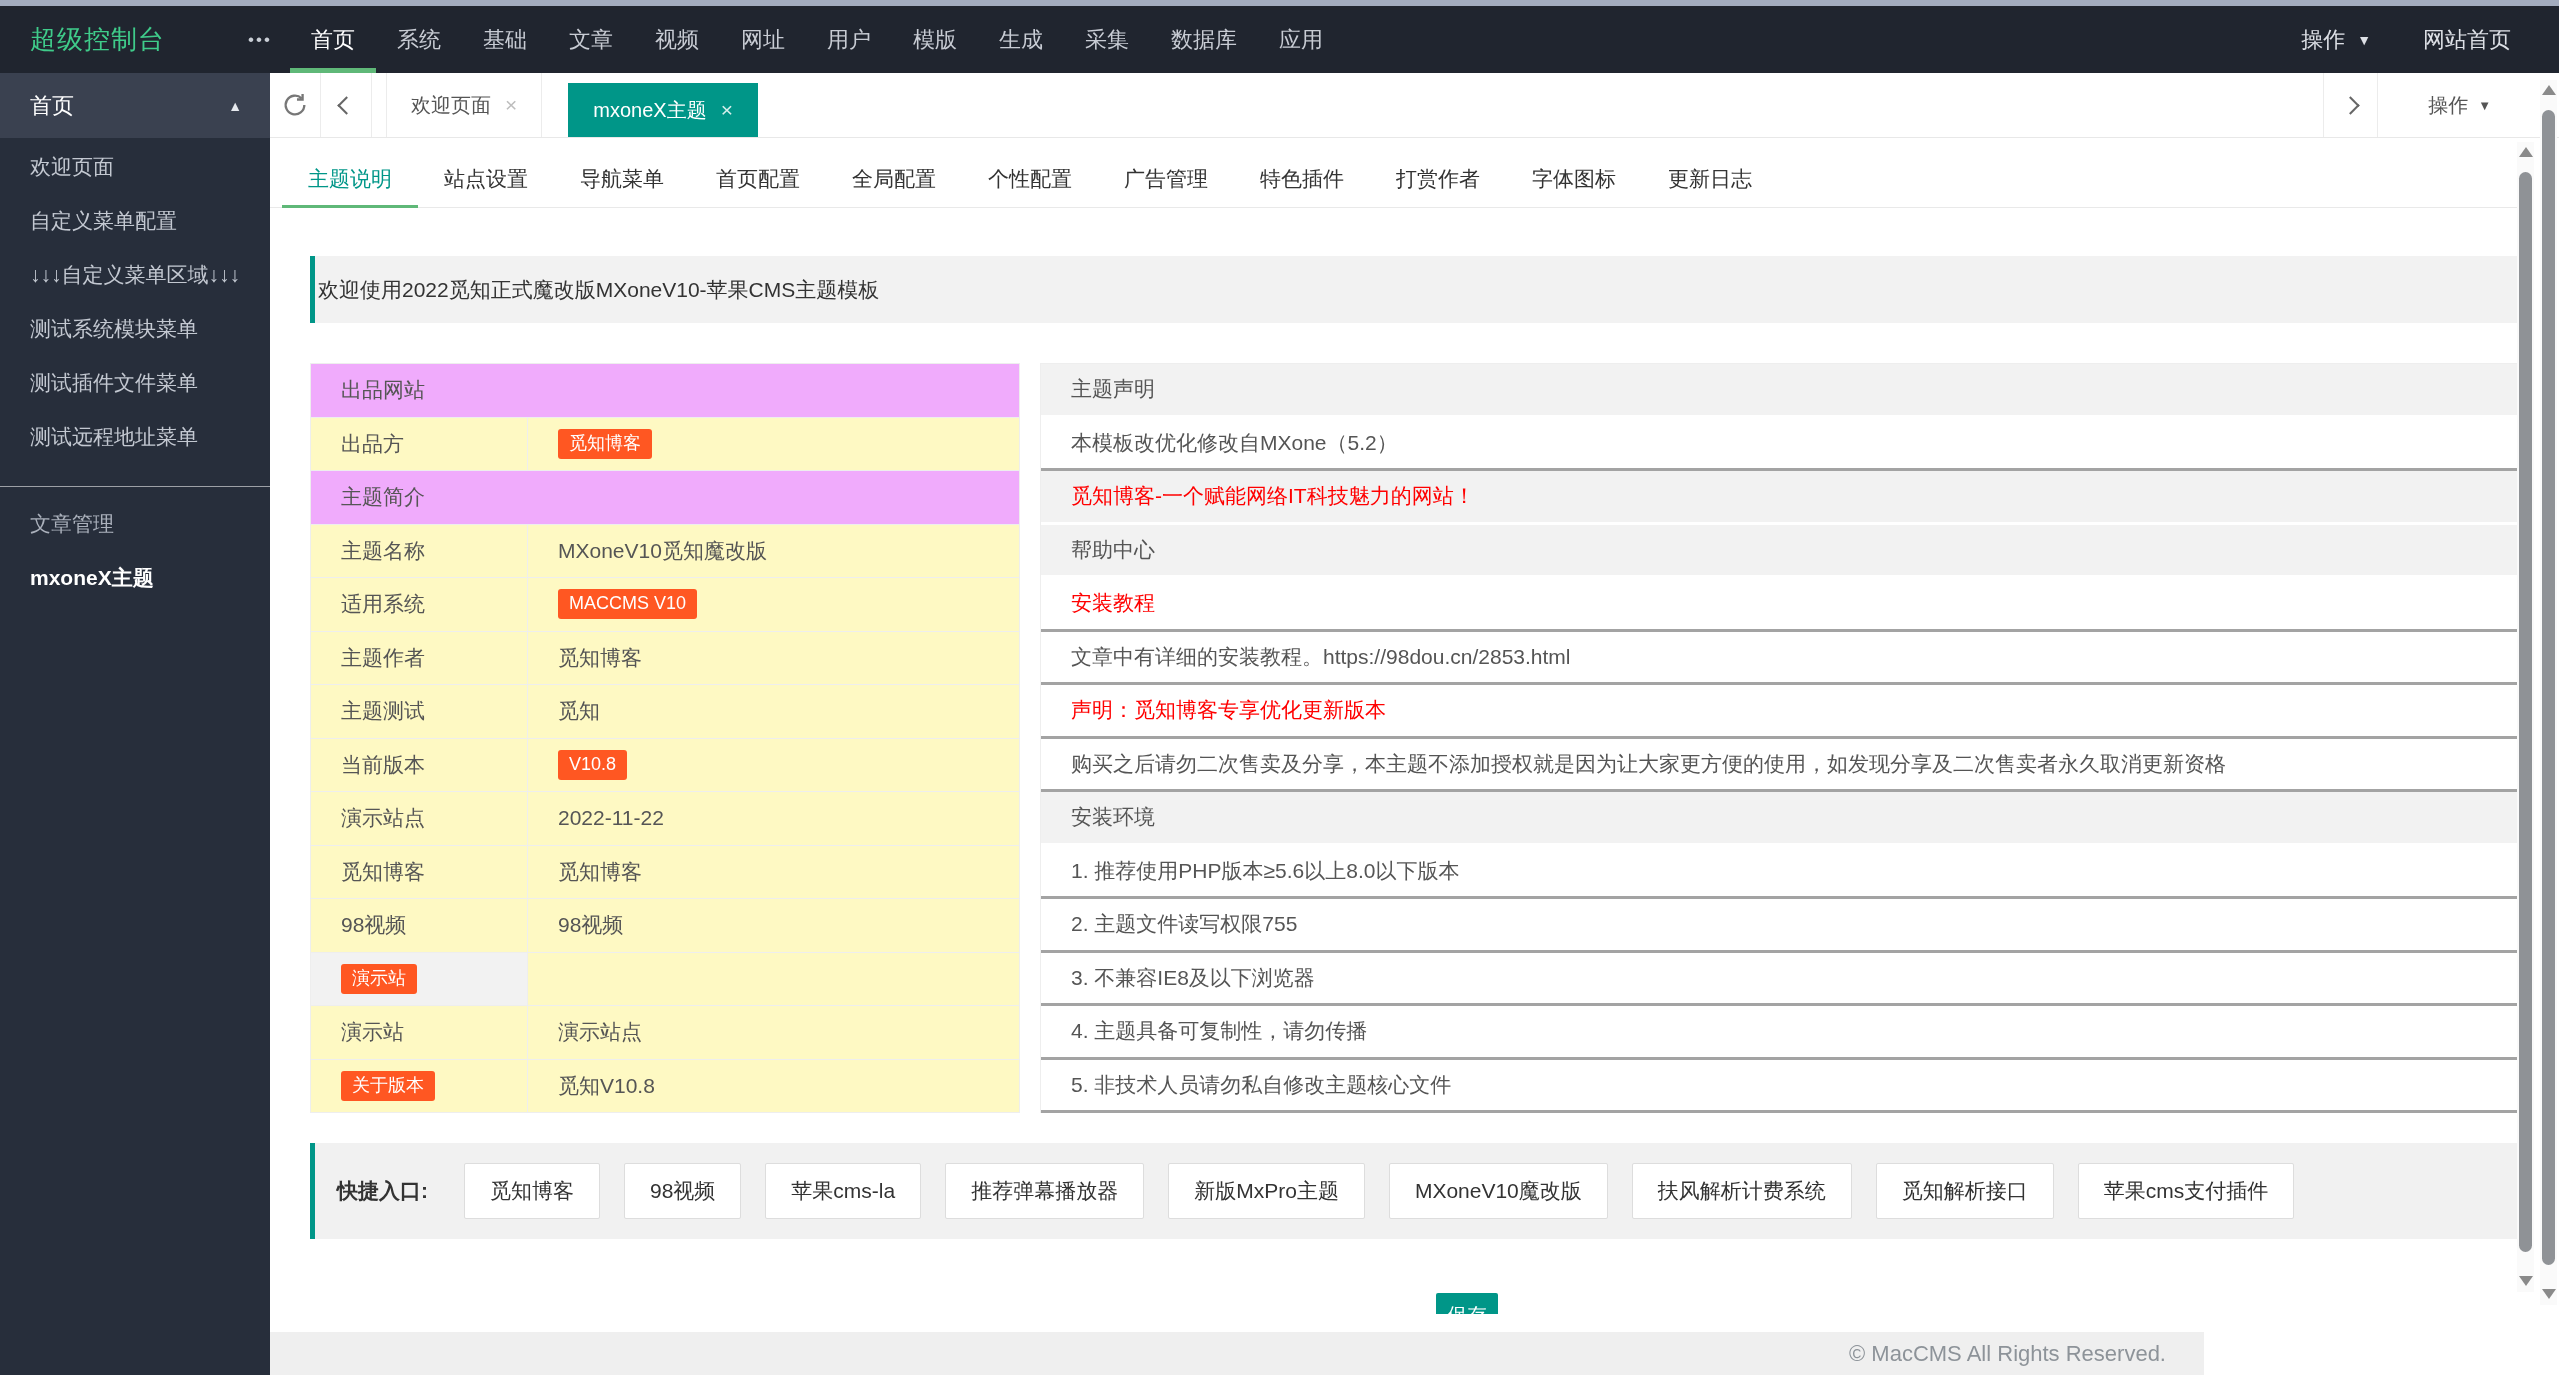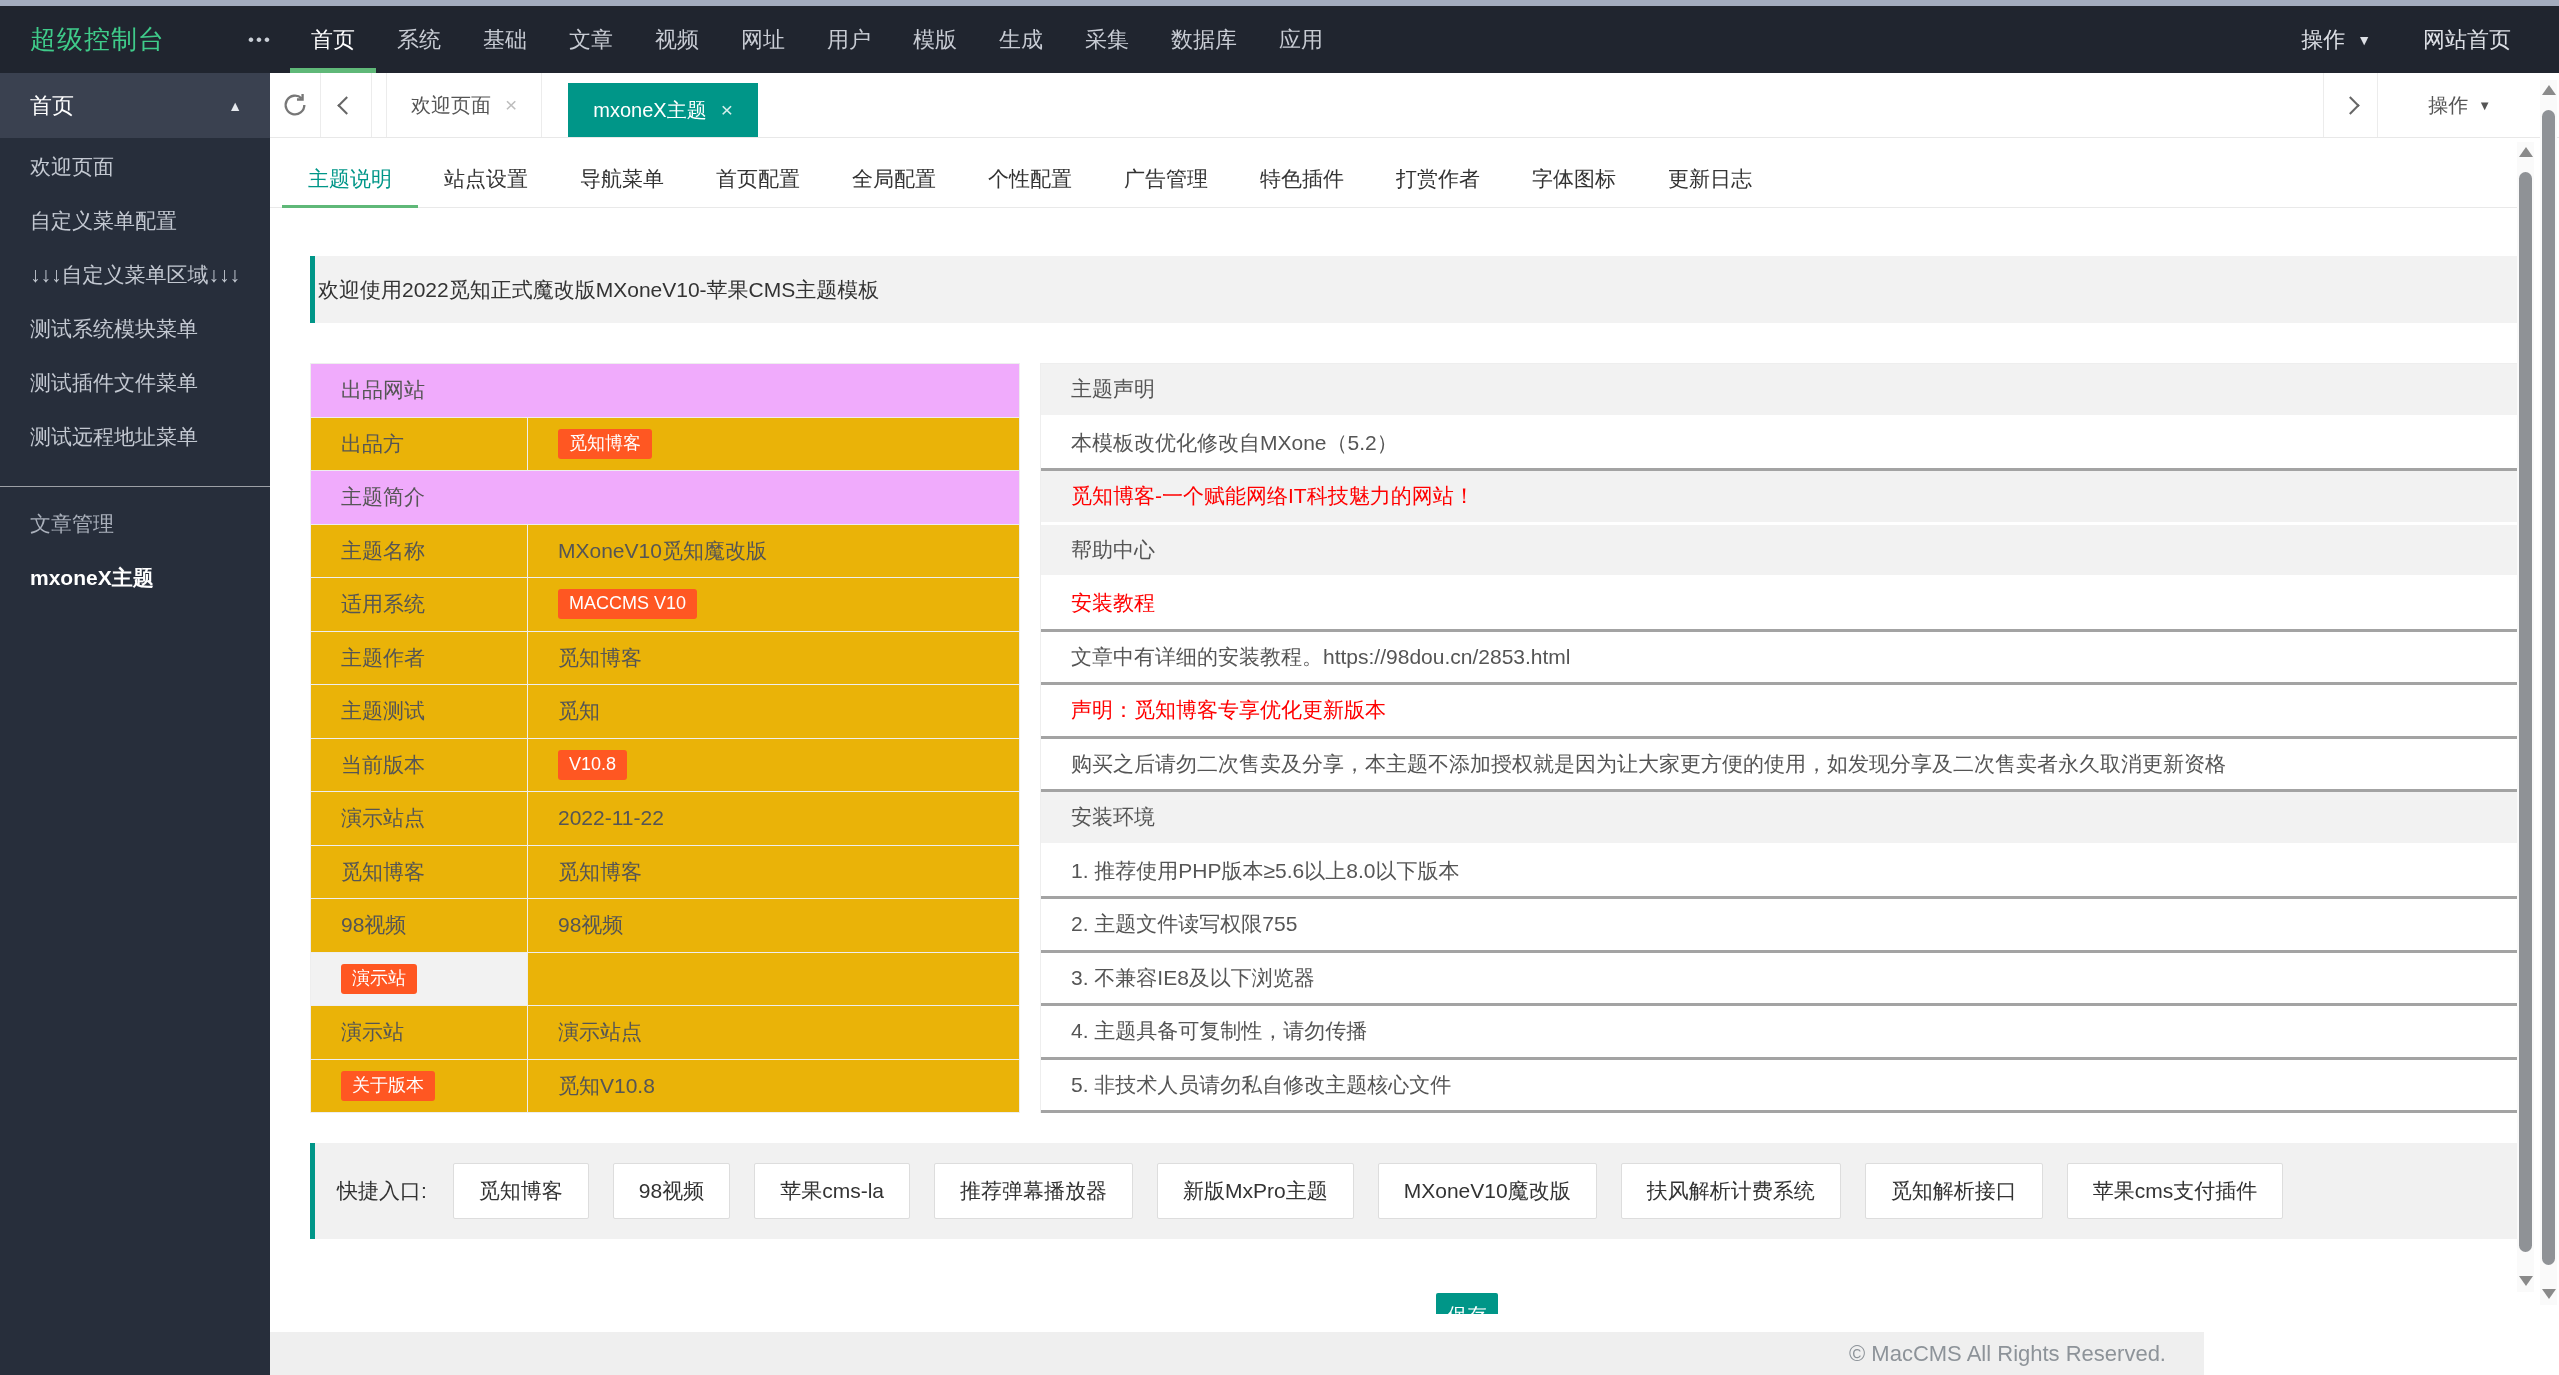--- a/index.html
+++ b/index.html
@@ -57,36 +57,36 @@
 
   .ctabs { position:absolute; left:0; top:12px; width:2250px; height:57px; border-bottom:1px solid #e9e9e9; display:flex; padding-left:12px; }
   .ctab { display:flex; align-items:center; padding:0 26px; font-size:21px; color:#333; cursor:pointer; position:relative; }
   .ctab.active { color:#009688; }
   .ctab.active::after { content:""; position:absolute; left:0; right:0; bottom:-1px; height:3px; background:#5FB878; }
 
   .alert { position:absolute; left:40px; top:117px; width:2210px; height:67px; background:#f2f2f2; border-left:5px solid #009688; display:flex; align-items:center; padding-left:3px; font-size:21px; color:#333; }
 
   .tables { position:absolute; left:40px; top:224px; width:2210px; display:flex; gap:20px; }
   .info-table { width:710px; flex:none; border:1px solid #eee; border-bottom:none; }
-  .info-row { display:flex; height:53.5px; border-bottom:1px solid #eee; align-items:center; font-size:21px; color:#555; background:#eab308; }
+  .info-row { display:flex; height:53.5px; border-bottom:1px solid #eee; align-items:center; font-size:21px; color:#555; background:#fef9c3; }
   .cell { display:flex; align-items:center; height:100%; }
   .cell-label { width:217px; flex:none; padding-left:30px; border-right:1px solid #eee; }
   .cell-value { flex:1; padding-left:30px; }
   .info-row.section { background:#f0abfc; }
   .info-row.section .cell-label { width:100%; border-right:none; }
   .info-row.label-gray .cell-label { background:#f2f2f2; }
   .badge { background:#FF5722; color:#fff; font-size:18px; padding:5px 11px; border-radius:3px; line-height:1.1; white-space:nowrap; }
 
   .notes-table { flex:1; border:1px solid #eee; border-bottom:none; }
   .note-row { height:53.5px; border-bottom:3px solid #a3a3a3; display:flex; align-items:center; padding-left:30px; font-size:21px; color:#555; background:#fff; }
   .note-row.gray { background:#f2f2f2; border-bottom-color:#fff; }
   .note-row.red { color:#ff0000; }
 
   .quick { position:absolute; left:40px; top:1004px; width:2210px; height:96px; background:#f1f1f1; border-left:5px solid #009688; display:flex; align-items:center; padding-left:22px; gap:24px; }
-  .quick-label { font-size:21px; color:#333; font-weight:400; margin-right:2px; }
+  .quick-label { font-size:21px; color:#333; font-weight:700; margin-right:12px; }
   .quick-btn { height:56px; display:flex; align-items:center; padding:0 25px; background:#fff; border:1px solid #ddd; border-radius:2px; font-size:21px; color:#333; cursor:pointer; white-space:nowrap; }
 
   .save-clip { position:absolute; left:1166px; top:1154px; width:62px; height:21px; overflow:hidden; }
   .save-btn { width:62px; height:44px; background:#009688; color:#fff; font-size:20px; display:flex; align-items:center; justify-content:center; border-radius:2px; cursor:pointer; }
 
   .footer { position:absolute; left:0; bottom:0; width:1934px; height:43px; background:#efefef; display:flex; align-items:center; justify-content:flex-end; padding-right:38px; font-size:22px; color:#8d9399; }
 
   
   .scrollbar { position:absolute; width:17px; background:#fafafa; z-index:5; }
   .sb-outer { left:2540px; top:80px; height:1225px; }

